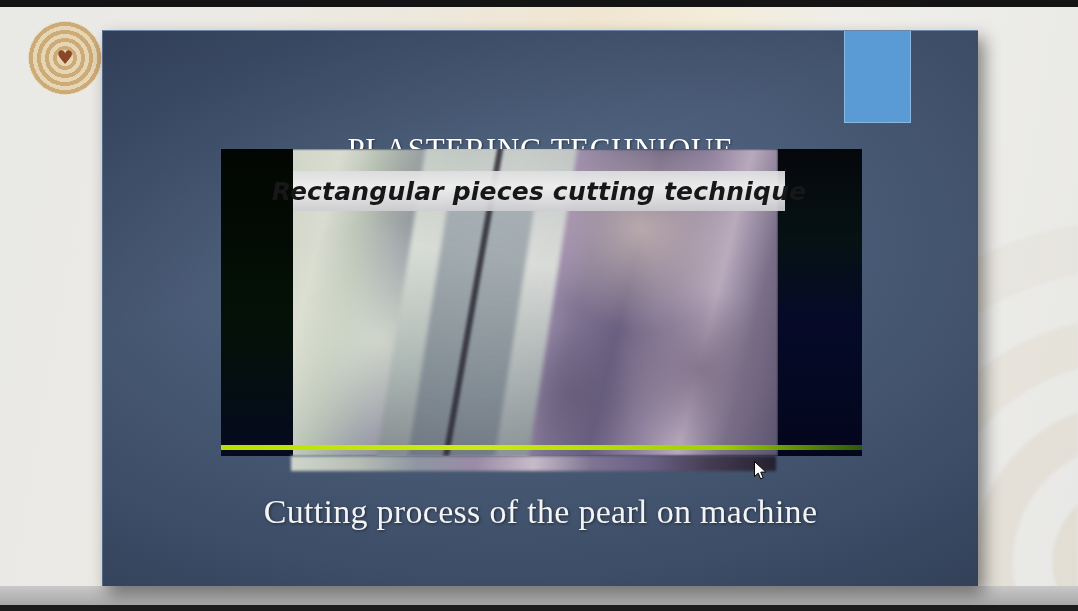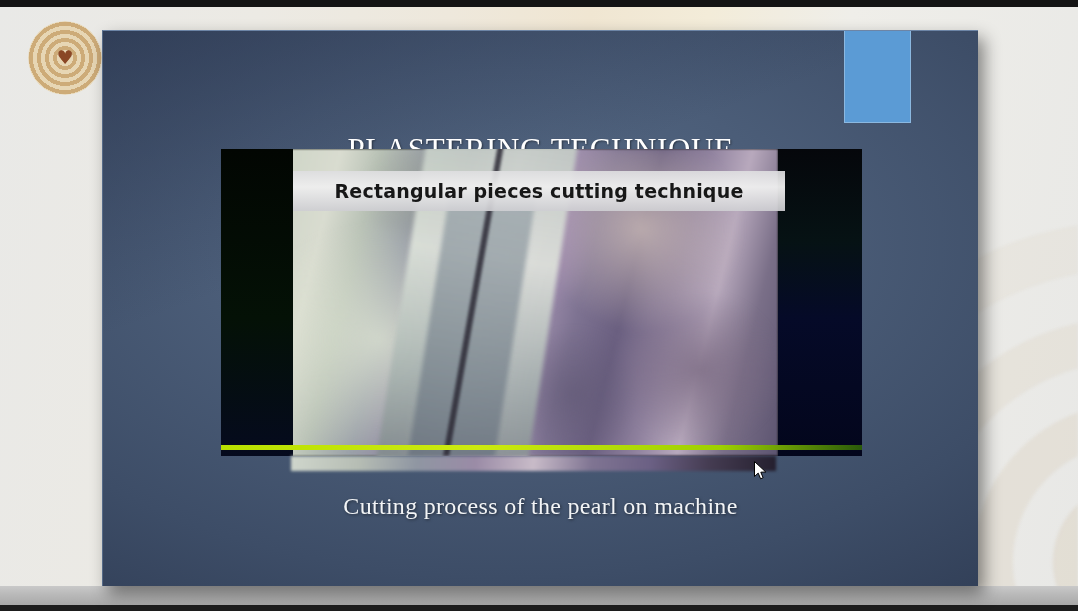--- a/index.html
+++ b/index.html
@@ -178,22 +178,23 @@
   }
   
   #video .caption-band {
     position: absolute; left: 72px; top: 22px; width: 492px; height: 40px;
     background: linear-gradient(180deg,
       rgba(222,222,224,0.92), rgba(238,238,238,0.96) 40%, rgba(206,206,210,0.92));
     display: flex; align-items: center; justify-content: center;
   }
   #video .caption-band span {
     font-family: "DejaVu Sans", sans-serif;
+    font-style: italic;
     font-weight: 700;
-    font-size: 19px;
+    font-size: 25px;
     color: #171717;
     letter-spacing: 0.2px;
     white-space: nowrap;
   }
   
   #video .scanline {
     position: absolute; left: 0; top: 296px; width: 641px; height: 5px;
     background: linear-gradient(90deg,#b9e000 0%,#cdea10 40%,#9ed000 78%,#2a5a0a 100%);
     filter: blur(0.4px);
   }
@@ -207,21 +208,21 @@
         #6b6084 74%, #453c52 86%, #241f2e 100%);
     filter: blur(1.4px);
   }
 
   
   #slide-caption {
     position: absolute; left: 0; right: 0; top: 462px;
     text-align: center;
     color: #f2f4f6;
     font-family: "Liberation Serif", serif;
-    font-size: 24px;
+    font-size: 34px;
     letter-spacing: 0.3px;
     text-shadow: 1px 1px 3px rgba(0,0,0,0.5);
   }
 
   
   #cursor {
     position: absolute; left: 754px; top: 461px; width: 14px; height: 20px;
     pointer-events: none;
   }
 </style>

